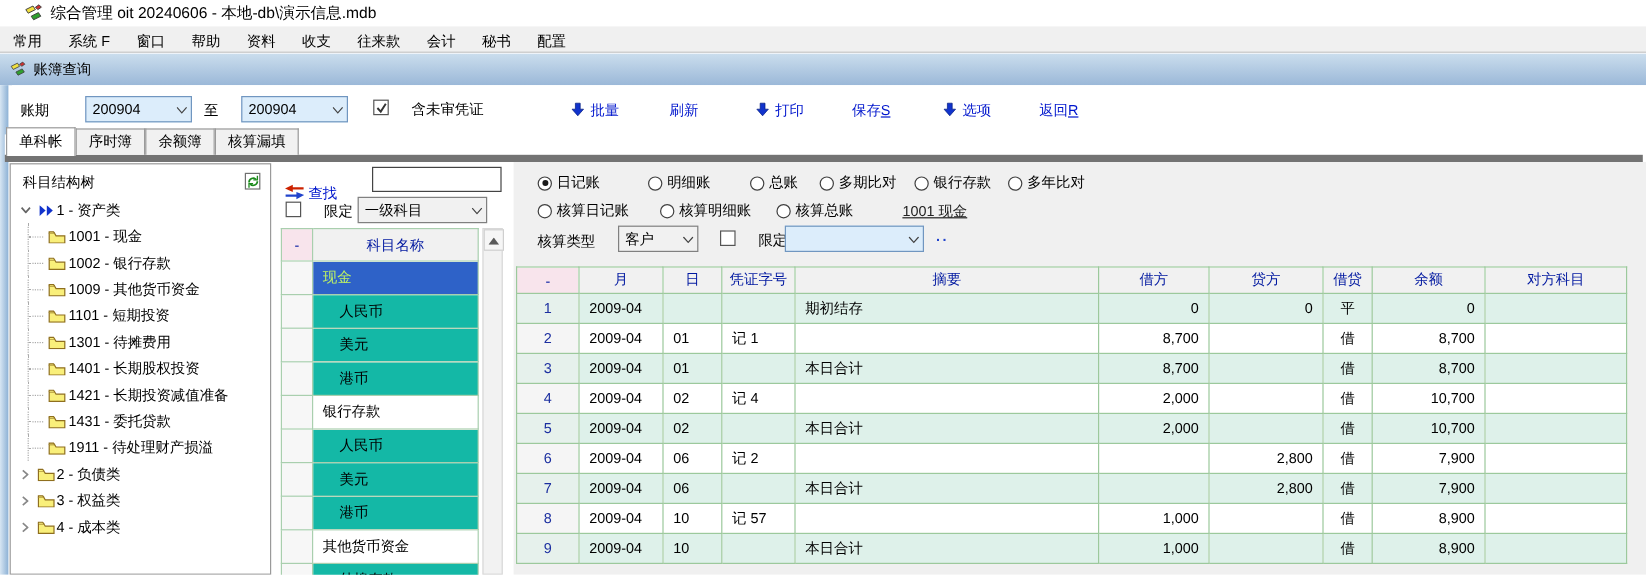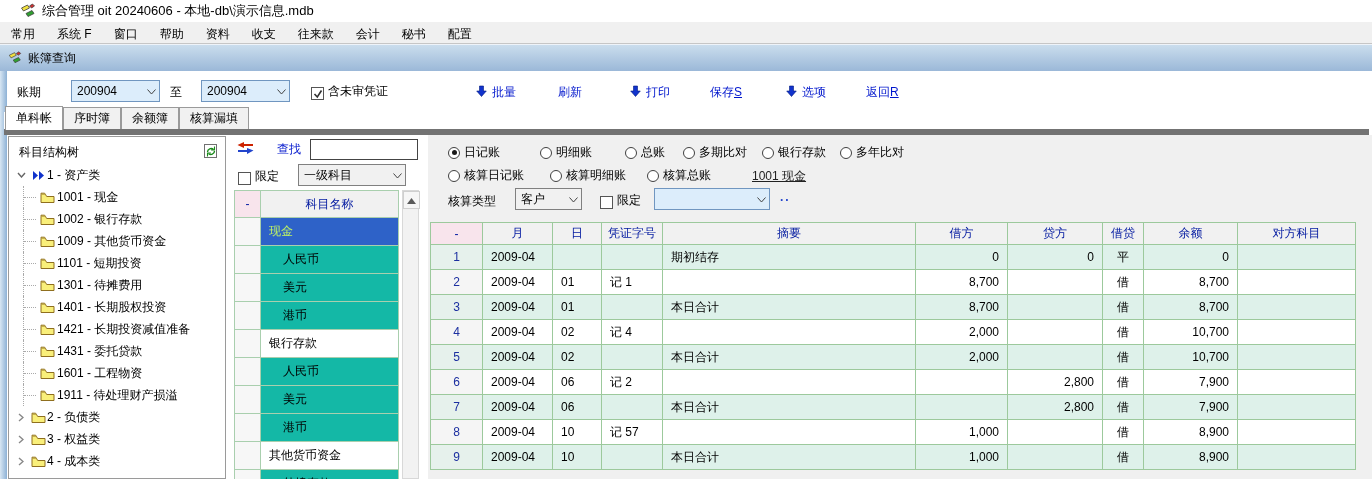--- a/index.html
+++ b/index.html
@@ -12,21 +12,21 @@
   .menubar{left:0;top:22px;width:1372px;height:22px;background:#f0f0f0;border-bottom:1px solid #c6c6c6;box-sizing:border-box;display:flex;align-items:stretch;}
   .menu-item{padding:4px 11px 0 11px;cursor:default;}
   
   .caption{left:0;top:44px;width:1372px;height:27px;background:linear-gradient(#cadded,#9bb8d8);display:flex;align-items:center;gap:6px;padding-left:8px;box-sizing:border-box;border-top:1px solid #eef3f9;}
   .leftstrip{left:0;top:71px;width:7px;height:408px;background:linear-gradient(to right,#d7e6f3,#8db1d5);}
   
   .toolbar{left:10px;top:71px;width:1365px;height:41px;background:#fff;}
   .tlabel{position:absolute;top:13px;}
   .combo{position:absolute;height:22px;box-sizing:border-box;border:1px solid #7096c0;background:#dcedfb;display:flex;align-items:center;justify-content:space-between;padding:0 3px 0 5px;}
   .combo.gray{background:#f1f1f1;border:1px solid #808080;}
-  .checkrow{position:absolute;display:flex;align-items:flex-end;gap:4px;}
+  .checkrow{position:absolute;display:flex;align-items:flex-start;gap:19px;}
   .checkbox{width:13px;height:13px;box-sizing:border-box;border:1px solid #555;background:#fff;display:flex;align-items:center;justify-content:center;}
   .linkbtn{position:absolute;top:13px;display:flex;align-items:center;gap:5px;color:#0016cd;cursor:pointer;white-space:nowrap;}
   
   .tabrow{left:4px;top:112px;width:1365px;height:23px;background:#fff;display:flex;align-items:flex-end;padding-left:1px;box-sizing:border-box;border-bottom:6px solid #737373;}
   .tab{height:21px;line-height:21px;padding:0 10px;border:1px solid #9a9a9a;border-bottom:none;background:#f1f1f1;position:relative;cursor:pointer;}
   .tab.active{background:#fff;height:23px;line-height:23px;z-index:2;margin-bottom:-1px;}
   
   .tree-panel{left:8px;top:136px;width:218px;height:343px;border:1px solid #9a9a9a;background:#fff;box-sizing:border-box;overflow:hidden;}
   .tree-header{display:flex;justify-content:space-between;align-items:center;padding:6px 6px 2px 10px;}
   .tree-item{height:22px;display:flex;align-items:center;white-space:nowrap;cursor:pointer;}
@@ -273,30 +273,20 @@
           <span>1431 - 委托贷款</span>
         </div>
         <div class="tree-item">
           <span class="guide"></span>
           <span class="tw" style="width:19px">
             <svg width="15" height="12" viewBox="0 0 15 12">
               <path d="M1 3.5 h4.5 l1.2 2 H14 v6 H1 z" fill="#f9ef7a" stroke="#8f6f1f"></path>
               <path d="M1 3.5 V2.2 h3.6 l1 1.3" fill="#f9ef7a" stroke="#8f6f1f"></path>
             </svg>
           </span>
-          <span>1601 - 工程物资</span>
-        </div>
-        <div class="tree-item">
-          <span class="guide"></span>
-          <span class="tw" style="width:19px">
-            <svg width="15" height="12" viewBox="0 0 15 12">
-              <path d="M1 3.5 h4.5 l1.2 2 H14 v6 H1 z" fill="#f9ef7a" stroke="#8f6f1f"></path>
-              <path d="M1 3.5 V2.2 h3.6 l1 1.3" fill="#f9ef7a" stroke="#8f6f1f"></path>
-            </svg>
-          </span>
           <span>1911 - 待处理财产损溢</span>
         </div>
         <div class="tree-item">
           <span class="tw" style="width:16px;margin-left:4px">
             <svg width="6" height="9" viewBox="0 0 6 9">
               <polyline points="1,1 5,4.5 1,8" fill="none" stroke="#888" stroke-width="1.4"></polyline>
             </svg>
           </span>
           <span class="tw" style="width:18px">
             <svg width="15" height="12" viewBox="0 0 15 12">
@@ -330,21 +320,21 @@
             <svg width="15" height="12" viewBox="0 0 15 12">
               <path d="M1 3.5 h4.5 l1.2 2 H14 v6 H1 z" fill="#f9ef7a" stroke="#8f6f1f"></path>
               <path d="M1 3.5 V2.2 h3.6 l1 1.3" fill="#f9ef7a" stroke="#8f6f1f"></path>
             </svg>
           </span>
           <span>4 - 成本类</span>
         </div>
       </div>
   </div>
 
-  <div class="abs" style="left:236px;top:141px;display:flex;gap:22px">
+  <div class="abs" style="left:236px;top:153px;display:flex;gap:2px">
     <span>
       <svg width="19" height="14" viewBox="0 0 19 14">
           <path d="M8 1 v2 h9 v2 h-9 v2 L1.5 4 z" fill="#cc2200"></path>
           <path d="M11 7 v2 H2 v2 h9 v2 l6.5 -3.5 z" fill="#2244cc"></path>
         </svg>
     </span>
     <span class="find-label">查找</span>
   </div>
   <input class="abs find-input" value="" style="">
   <div class="abs checkrow" style="left:238px;top:168px">

